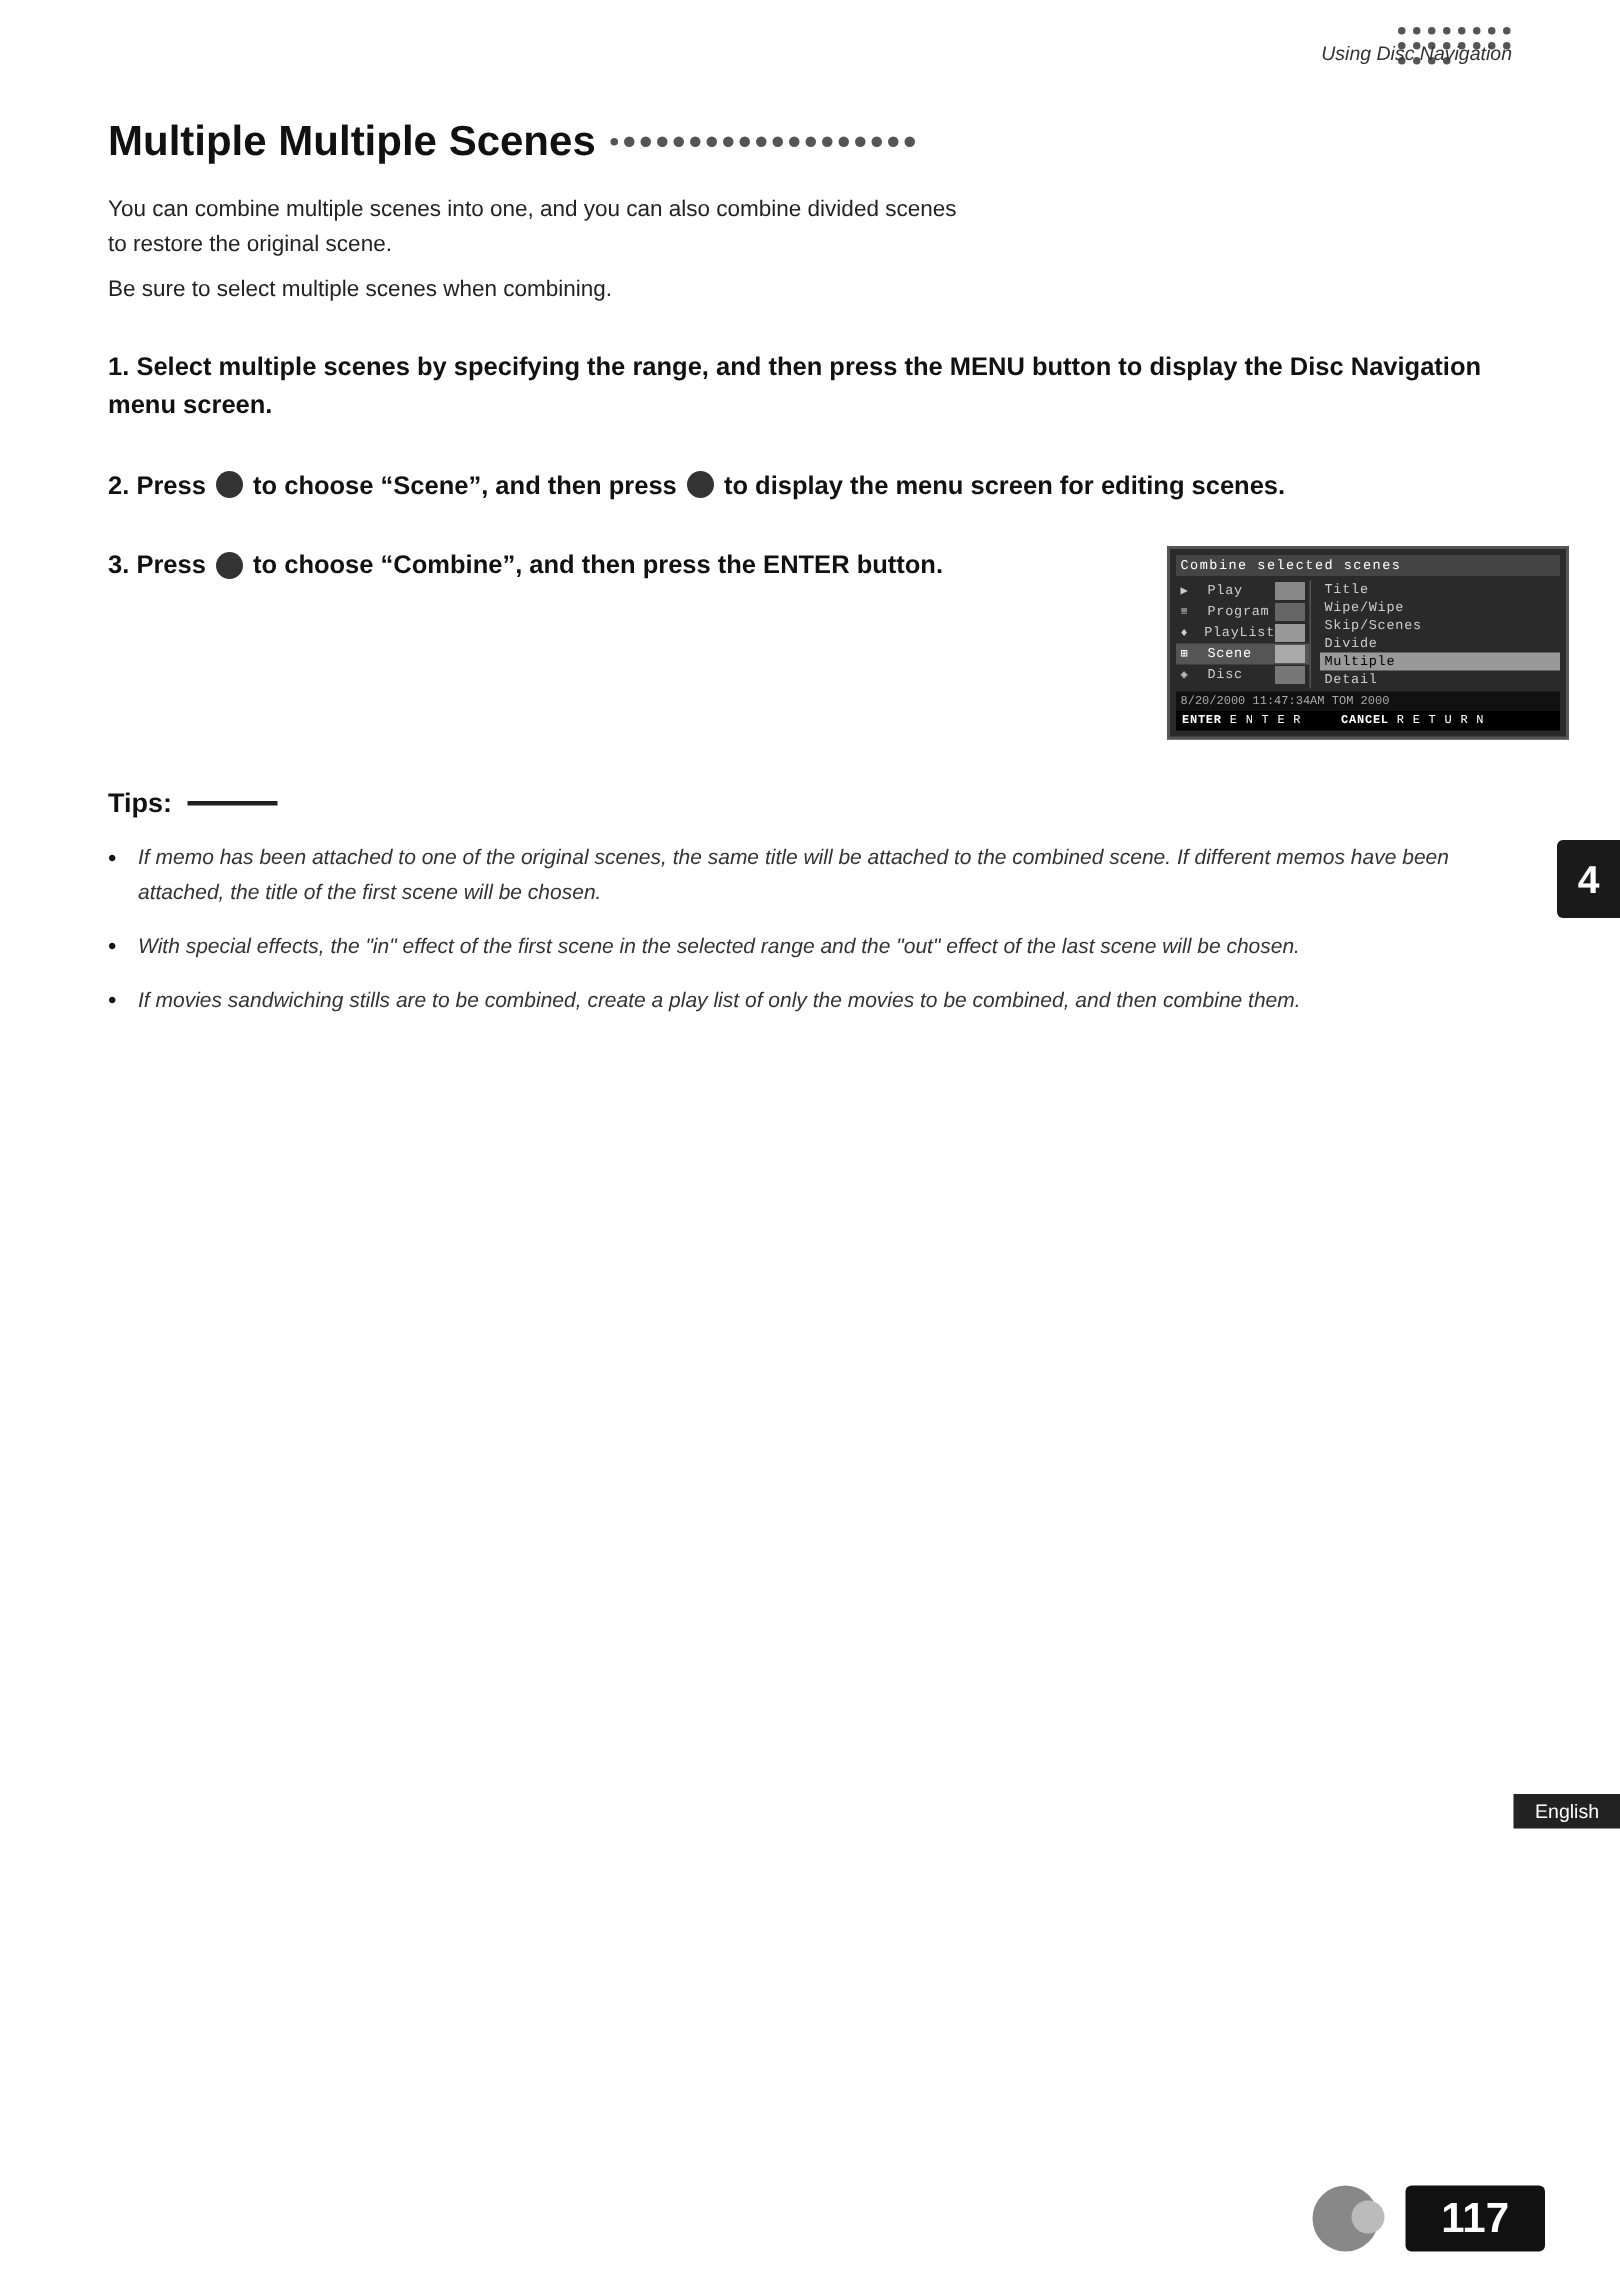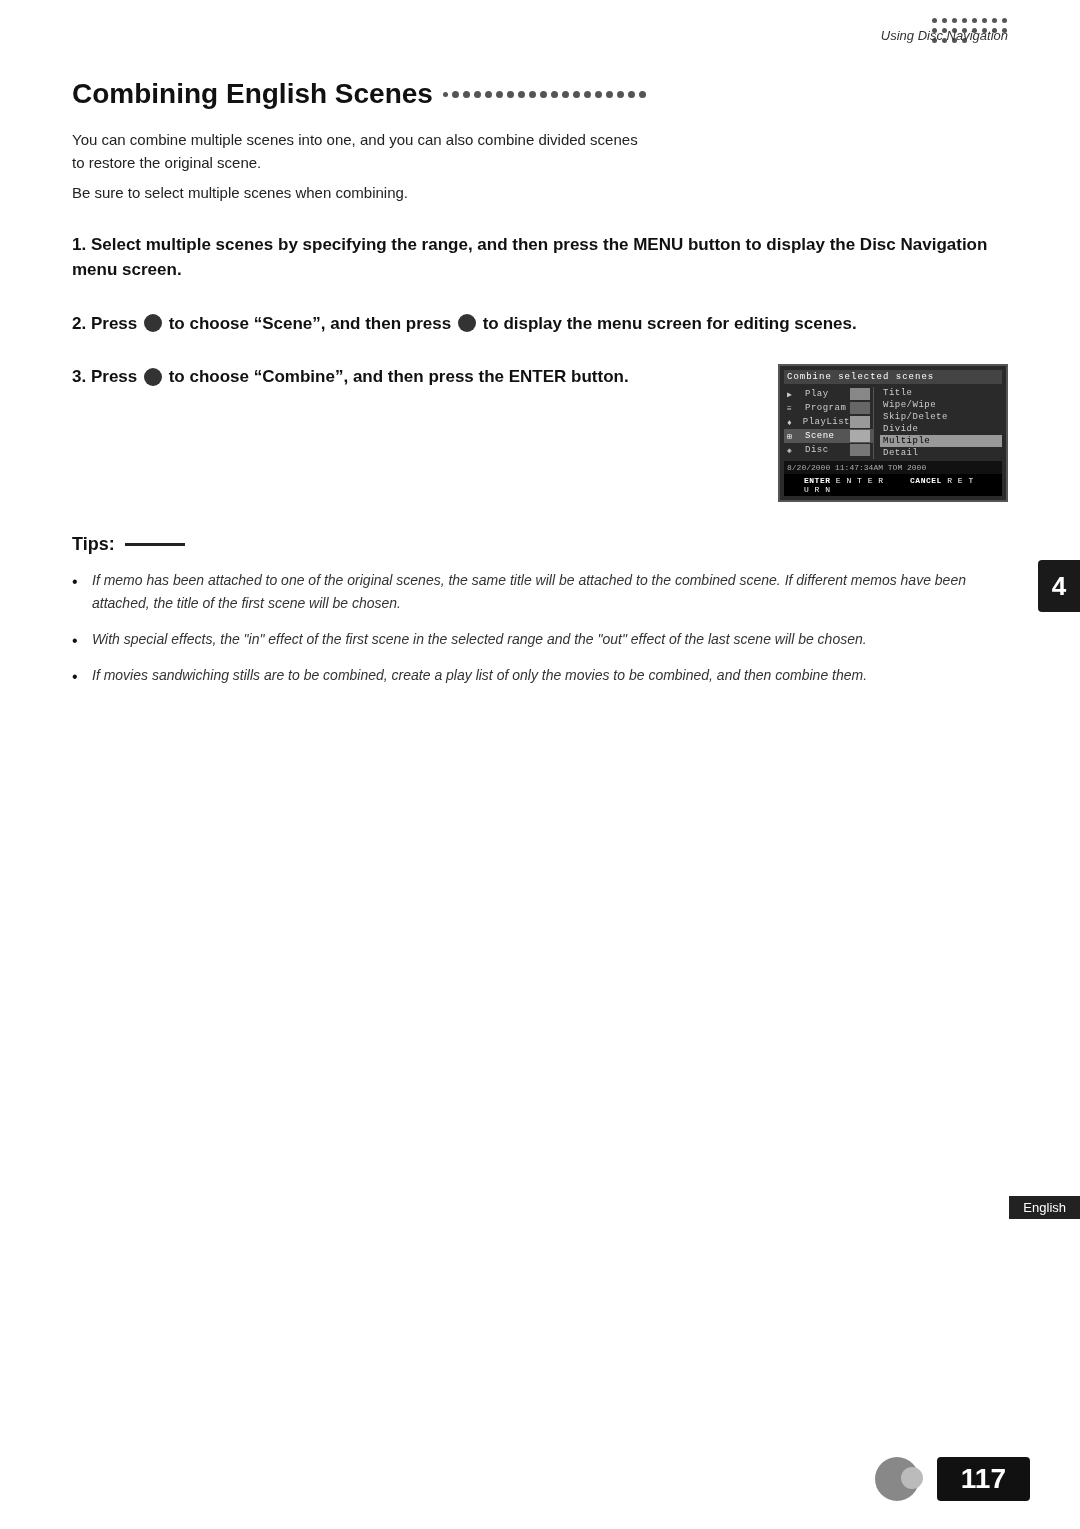--- a/index.html
+++ b/index.html
@@ -123,21 +123,21 @@
       flex: 1;
     }
 
     .step3-right {
       flex-shrink: 0;
       width: 230px;
     }
 
     
     .dvd-screen {
-      width: 230px;
+      width: 268px;
       background: #2a2a2a;
       border: 2px solid #555;
       font-family: 'Courier New', monospace;
       font-size: 9px;
       color: #ddd;
       padding: 4px;
     }
 
     .dvd-screen .screen-title {
       color: #fff;
@@ -201,21 +201,21 @@
       padding: 2px 3px;
       display: flex;
       justify-content: space-between;
       margin-top: 2px;
     }
 
     .dvd-enter-bar {
       background: #000;
       color: #fff;
       font-size: 8px;
-      padding: 2px 20px;
+      padding: 2px 4px;
       letter-spacing: 0.5px;
     }
 
     .dvd-enter-bar .key-label {
       font-weight: bold;
     }
 
     
     .step-description {
       font-size: 15px;
@@ -400,21 +400,21 @@
 
   <div class="top-right-header">
     <span class="header-text">Using Disc Navigation</span>
   </div>
 
   <div class="chapter-tab">
     <span>4</span>
   </div>
 
   <div class="main-title">
-    <span>Combining English Scenes</span>
+    <span>Multiple Multiple Scenes</span>
     <div class="title-dots">
       <span class="title-dot small"></span>
       <span class="title-dot"></span>
       <span class="title-dot"></span>
       <span class="title-dot"></span>
       <span class="title-dot"></span>
       <span class="title-dot"></span>
       <span class="title-dot"></span>
       <span class="title-dot"></span>
       <span class="title-dot"></span>
@@ -504,21 +504,21 @@
               <span>Disc</span>
               <span style="margin-left:auto;">
                 <span style="display:inline-block;width:20px;height:12px;background:#777;vertical-align:middle;"></span>
               </span>
             </div>
           </div>
 
           <div class="dvd-right-menu" style="flex:1;padding-left:4px;">
             <div class="dvd-right-item">Title</div>
             <div class="dvd-right-item">Wipe/Wipe</div>
-            <div class="dvd-right-item">Skip/Delete</div>
+            <div class="dvd-right-item">Skip/Scenes</div>
             <div class="dvd-right-item">Divide</div>
             <div class="dvd-right-item highlighted">Multiple</div>
             <div class="dvd-right-item">Detail</div>
           </div>
         </div>
         <div class="dvd-status-bar">
           <span>8/20/2000  11:47:34AM    TOM 2000</span>
         </div>
         <div class="dvd-enter-bar">
           <span class="key-label">ENTER</span>

